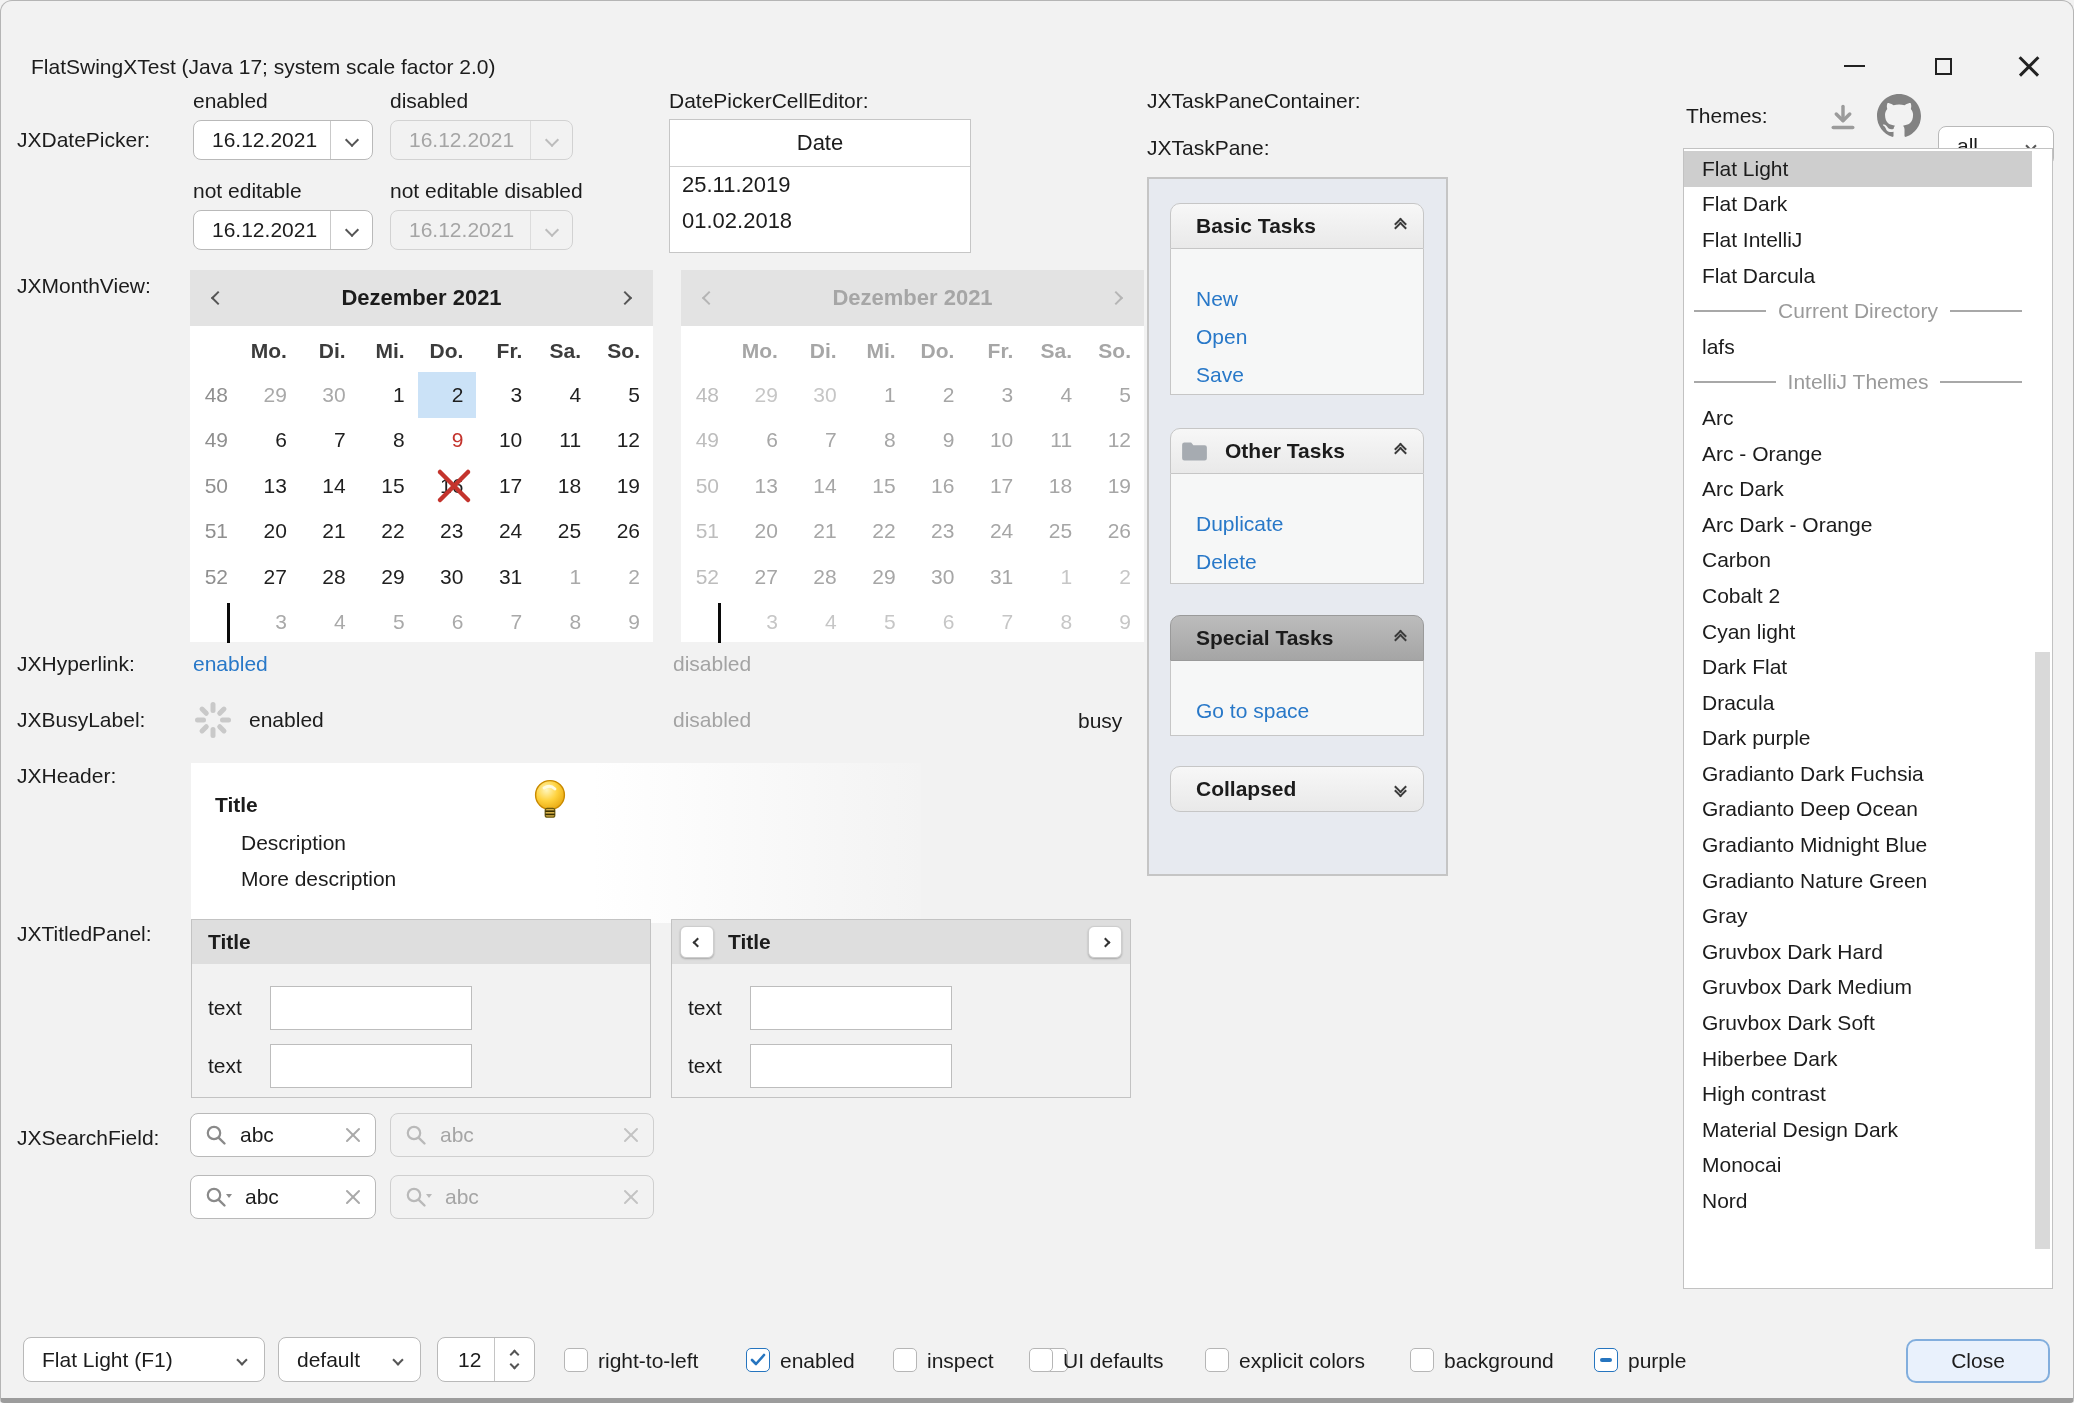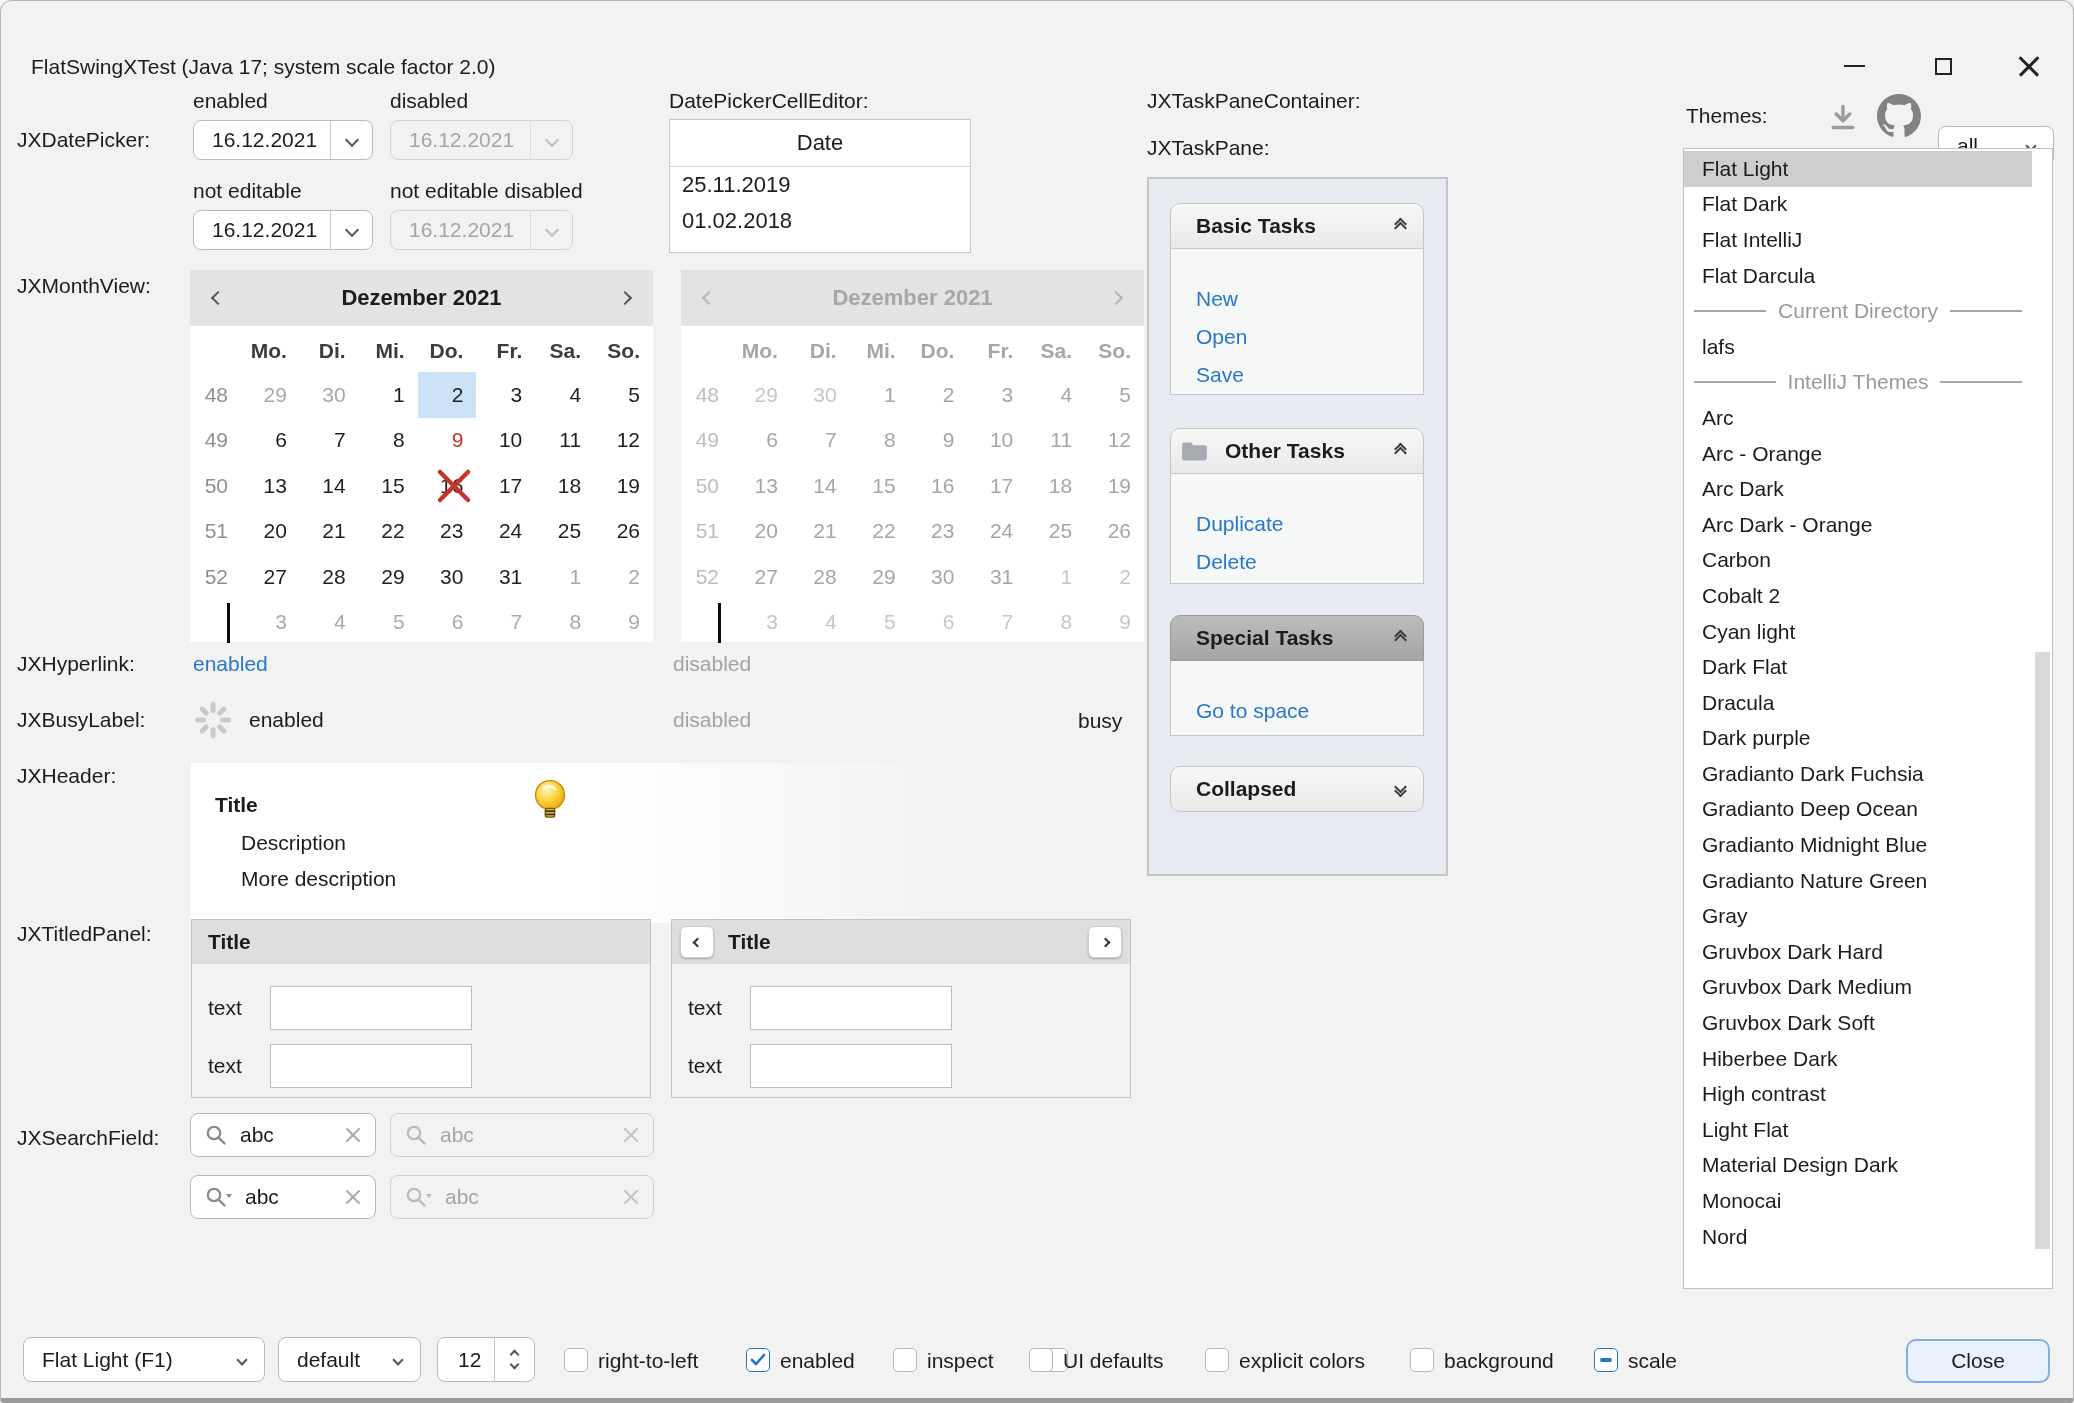--- a/index.html
+++ b/index.html
@@ -597,21 +597,20 @@
     <div class="titem">Gradianto Dark Fuchsia</div>
     <div class="titem">Gradianto Deep Ocean</div>
     <div class="titem">Gradianto Midnight Blue</div>
     <div class="titem">Gradianto Nature Green</div>
     <div class="titem">Gray</div>
     <div class="titem">Gruvbox Dark Hard</div>
     <div class="titem">Gruvbox Dark Medium</div>
     <div class="titem">Gruvbox Dark Soft</div>
     <div class="titem">Hiberbee Dark</div>
     <div class="titem">High contrast</div>
-    <div class="titem">Light Flat</div>
     <div class="titem">Material Design Dark</div>
     <div class="titem">Monocai</div>
     <div class="titem">Nord</div>
   </div>
 
 <div class="combo" style="left:22px;width:242px;">
   <span class="cval">Flat Light (F1)</span>
   <span class="carr">
       <span class="chev down sm"></span>
     </span>
@@ -641,16 +640,16 @@
 <div class="cblbl" style="left:926px;top:1348px;">inspect</div>
 <span class="cb" style="left:1028px;"></span>
 <div class="cblbl" style="left:1062px;top:1348px;">UI defaults</div>
 <span class="cb" style="left:1204px;"></span>
 <div class="cblbl" style="left:1238px;top:1348px;">explicit colors</div>
 <span class="cb" style="left:1409px;"></span>
 <div class="cblbl" style="left:1443px;top:1348px;">background</div>
 <span class="cb st-ind" style="left:1593px;">
     <span class="dash"></span>
   </span>
-<div class="cblbl" style="left:1627px;top:1348px;">scale</div>
+<div class="cblbl" style="left:1627px;top:1348px;">purple</div>
 <div class="closebtn">
     <span>Close</span>
   </div>
 
 </body></html>

